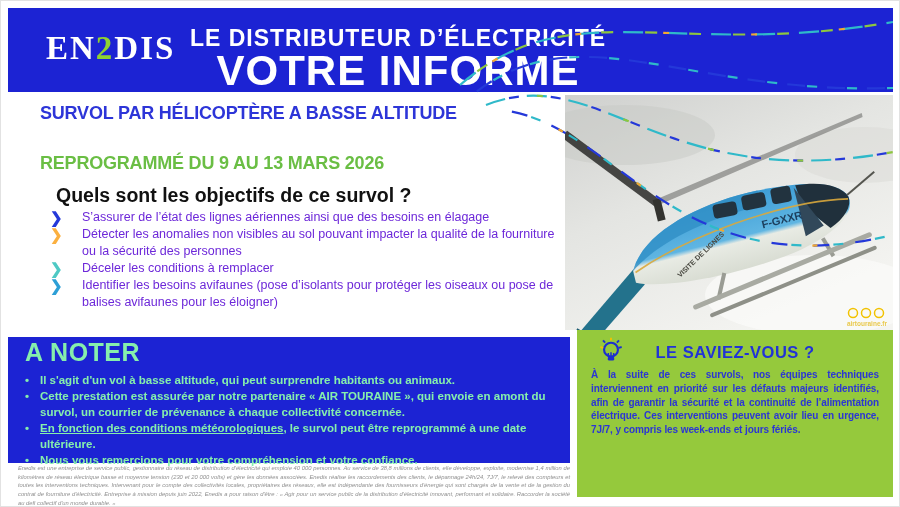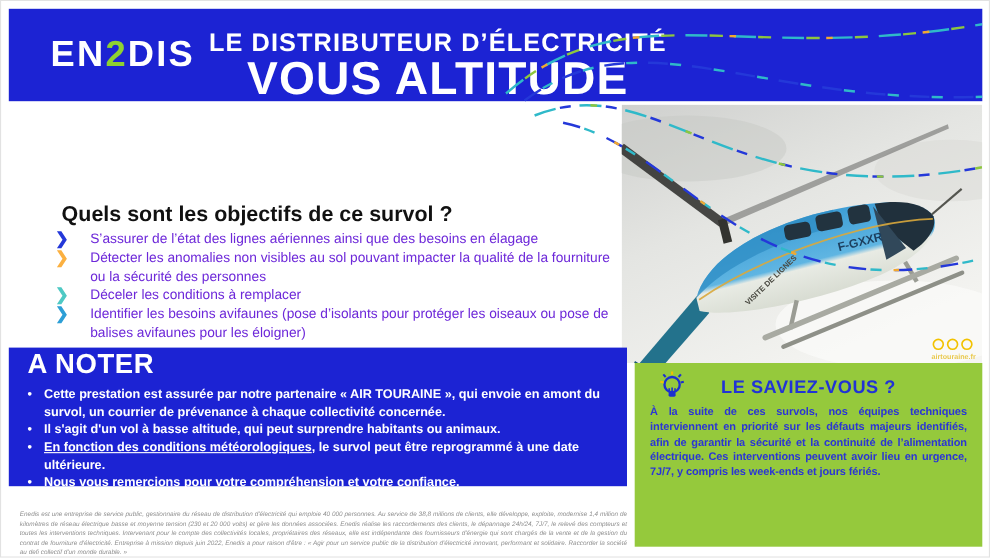--- a/index.html
+++ b/index.html
@@ -2,21 +2,21 @@
 <html><head>
 <meta charset="utf-8">
 <style>
   html,body{margin:0;padding:0;background:#ffffff;}
   #flyer{position:relative;width:900px;height:507px;background:#ffffff;overflow:hidden;
          font-family:"Liberation Sans", sans-serif;box-shadow:inset 0 0 0 1px #e2e2e2;}
 
   
   .header{position:absolute;left:8px;top:8px;width:885px;height:84px;background:#1c23d3;}
   .logo{position:absolute;left:38px;top:24px;font-size:33px;font-weight:bold;color:#ffffff;
-        letter-spacing:2px;line-height:1;}
+        letter-spacing:2px;line-height:1;font-family:Liberation Serif, serif;}
   .logo .mid{color:#8fd131;}
   .hdr-text{position:absolute;left:150px;top:0;width:480px;text-align:center;color:#ffffff;}
   .hdr-line1{position:absolute;left:0;top:17px;width:480px;font-size:23px;font-weight:bold;letter-spacing:1px;}
   .hdr-line2{position:absolute;left:0;top:42px;width:480px;font-size:42px;font-weight:bold;letter-spacing:1px;line-height:1;}
 
   
   .curves{position:absolute;left:430px;top:0;width:463px;height:300px;pointer-events:none;z-index:5;}
 
   
   .title1,.title2{position:absolute;left:40px;font-size:18px;font-weight:bold;color:#2d35d8;letter-spacing:-0.2px;white-space:nowrap;}
@@ -27,21 +27,21 @@
   .obj-list{position:absolute;left:48px;top:209px;width:520px;}
   .obj-item{display:flex;align-items:flex-start;line-height:17px;}
   .chev{width:32px;flex:0 0 32px;font-size:15px;font-weight:900;line-height:17px;padding-left:2px;}
   .chev.c1{color:#2438d9;} .chev.c2{color:#fbb040;} .chev.c3{color:#4ec9c4;} .chev.c4{color:#2d9fd6;}
   .obj-text{font-size:12.5px;color:#6d28d9;max-width:480px;}
 
   
   .photo{position:absolute;left:565px;top:95px;width:328px;height:235px;overflow:hidden;}
 
   
-  .note-panel{position:absolute;left:8px;top:316px;width:562px;height:126px;background:#1c23d3;color:#ffffff;}
+  .note-panel{position:absolute;left:8px;top:337px;width:562px;height:126px;background:#1c23d3;color:#86efac;}
   .note-heading{position:absolute;left:17px;top:1px;font-size:25px;font-weight:bold;letter-spacing:0.5px;}
   .note-list{position:absolute;left:17px;top:35px;width:532px;}
   .note-item{position:relative;padding-left:15px;font-size:11.5px;font-weight:bold;line-height:16px;}
   .note-item::before{content:"•";position:absolute;left:0;top:0;}
   .u{text-decoration:underline;}
 
   
   .legal{position:absolute;left:18px;top:464px;width:552px;font-size:5.8px;line-height:1.5;
          font-style:italic;color:#8f8f8f;text-align:justify;}
 
@@ -56,21 +56,21 @@
 </style>
 </head>
 <body>
 
 <div id="flyer">
 
   <div class="header">
     <div class="logo"><span>EN</span><span class="mid">2</span><span>DIS</span></div>
     <div class="hdr-text">
       <div class="hdr-line1">LE DISTRIBUTEUR D’ÉLECTRICITÉ</div>
-      <div class="hdr-line2">VOUS ALTITUDE</div>
+      <div class="hdr-line2">VOTRE INFORME</div>
     </div>
   </div>
 
   <div class="photo">
     <svg width="328" height="235" viewBox="0 0 328 235">
       <defs>
         <linearGradient id="sky" x1="0" y1="0" x2="0.6" y2="1">
           <stop offset="0" stop-color="#cfd0ce"></stop>
           <stop offset="0.45" stop-color="#e4e5e2"></stop>
           <stop offset="1" stop-color="#f4f4f1"></stop>
@@ -142,20 +142,22 @@
       <use href="#w2" stroke="#2fb9c9" stroke-dasharray="10 30" stroke-dashoffset="-26"></use>
       <use href="#w3" stroke="#2fb9c9" stroke-dasharray="20 22"></use>
       <use href="#w3" stroke="#2438d9" stroke-dasharray="10 32" stroke-dashoffset="-24"></use>
       <use href="#w3" stroke="#8dc63f" stroke-dasharray="6 84" stroke-dashoffset="-52"></use>
       <use href="#w4" stroke="#2438d9" stroke-dasharray="16 26" stroke-dashoffset="-10"></use>
       <use href="#w4" stroke="#2fb9c9" stroke-dasharray="10 32" stroke-dashoffset="-30"></use>
       <use href="#w4" stroke="#f0a832" stroke-dasharray="5 90" stroke-dashoffset="-60"></use>
     </g>
   </svg>
 
+  <div class="title1">SURVOL PAR HÉLICOPTÈRE A BASSE ALTITUDE</div>
+  <div class="title3">REPROGRAMMÉ DU 9 AU 13 MARS 2026</div>
 
   <div class="obj-heading">Quels sont les objectifs de ce survol ?</div>
   <div class="obj-list">
     <div class="obj-item">
       <span class="chev c1">❯</span>
       <span class="obj-text">S’assurer de l’état des lignes aériennes ainsi que des besoins en élagage</span>
     </div>
     <div class="obj-item">
       <span class="chev c2">❯</span>
       <span class="obj-text">Détecter les anomalies non visibles au sol pouvant impacter la qualité de la fourniture ou la sécurité des personnes</span>
@@ -166,22 +168,22 @@
     </div>
     <div class="obj-item">
       <span class="chev c4">❯</span>
       <span class="obj-text">Identifier les besoins avifaunes (pose d’isolants pour protéger les oiseaux ou pose de balises avifaunes pour les éloigner)</span>
     </div>
   </div>
 
   <div class="note-panel">
     <div class="note-heading">A NOTER</div>
     <div class="note-list">
+      <div class="note-item">Il s'agit d'un vol à basse altitude, qui peut surprendre habitants ou animaux.</div>
       <div class="note-item">Cette prestation est assurée par notre partenaire « AIR TOURAINE », qui envoie en amont du survol, un courrier de prévenance à chaque collectivité concernée.</div>
-      <div class="note-item">Il s'agit d'un vol à basse altitude, qui peut surprendre habitants ou animaux.</div>
       <div class="note-item"><span class="u">En fonction des conditions météorologiques</span><span>, le survol peut être reprogrammé à une date ultérieure.</span></div>
       <div class="note-item">Nous vous remercions pour votre compréhension et votre confiance.</div>
     </div>
   </div>
 
   <div class="legal">Enedis est une entreprise de service public, gestionnaire du réseau de distribution d'électricité qui emploie 40 000 personnes. Au service de 38,8 millions de clients, elle développe, exploite, modernise 1,4 million de kilomètres de réseau électrique basse et moyenne tension (230 et 20 000 volts) et gère les données associées. Enedis réalise les raccordements des clients, le dépannage 24h/24, 7J/7, le relevé des compteurs et toutes les interventions techniques. Intervenant pour le compte des collectivités locales, propriétaires des réseaux, elle est indépendante des fournisseurs d'énergie qui sont chargés de la vente et de la gestion du contrat de fourniture d'électricité. Entreprise à mission depuis juin 2022, Enedis a pour raison d'être : « Agir pour un service public de la distribution d'électricité innovant, performant et solidaire. Raccorder la société au defi collectif d'un monde durable. »</div>
 
   <div class="know-panel">
     <svg class="bulb" viewBox="0 0 24 24">
       <circle cx="12" cy="11" r="5.2" fill="none" stroke="#1c2fd0" stroke-width="1.6"></circle>

